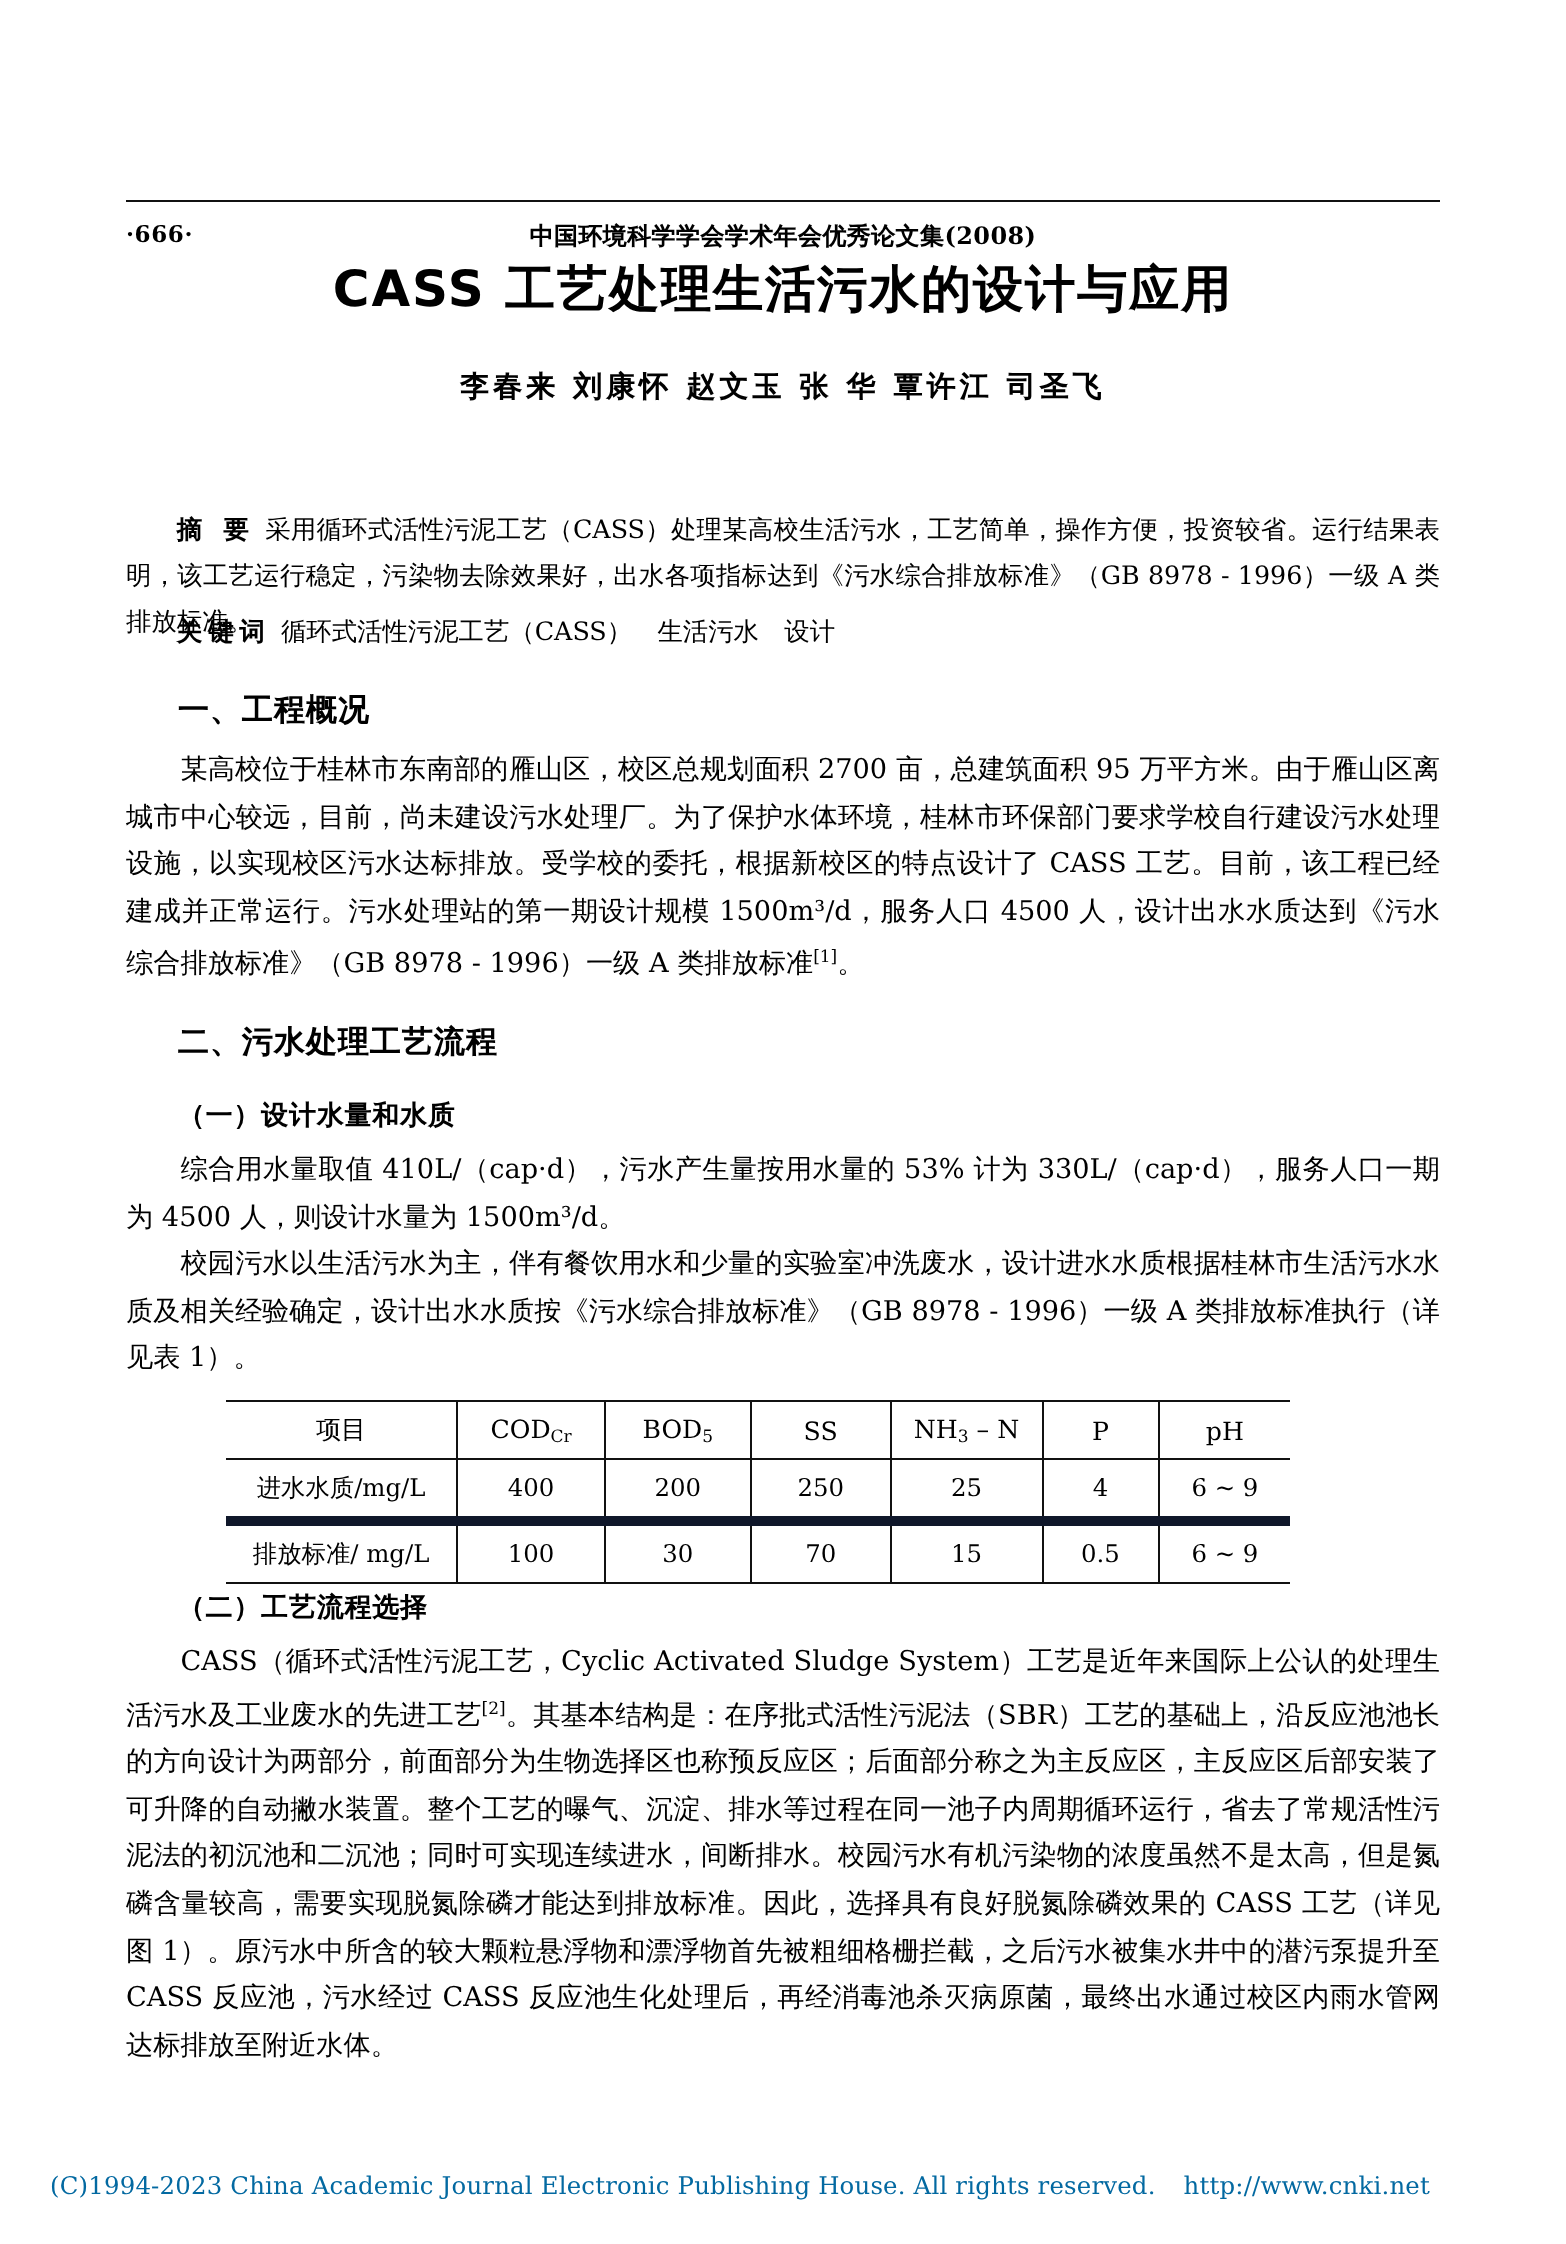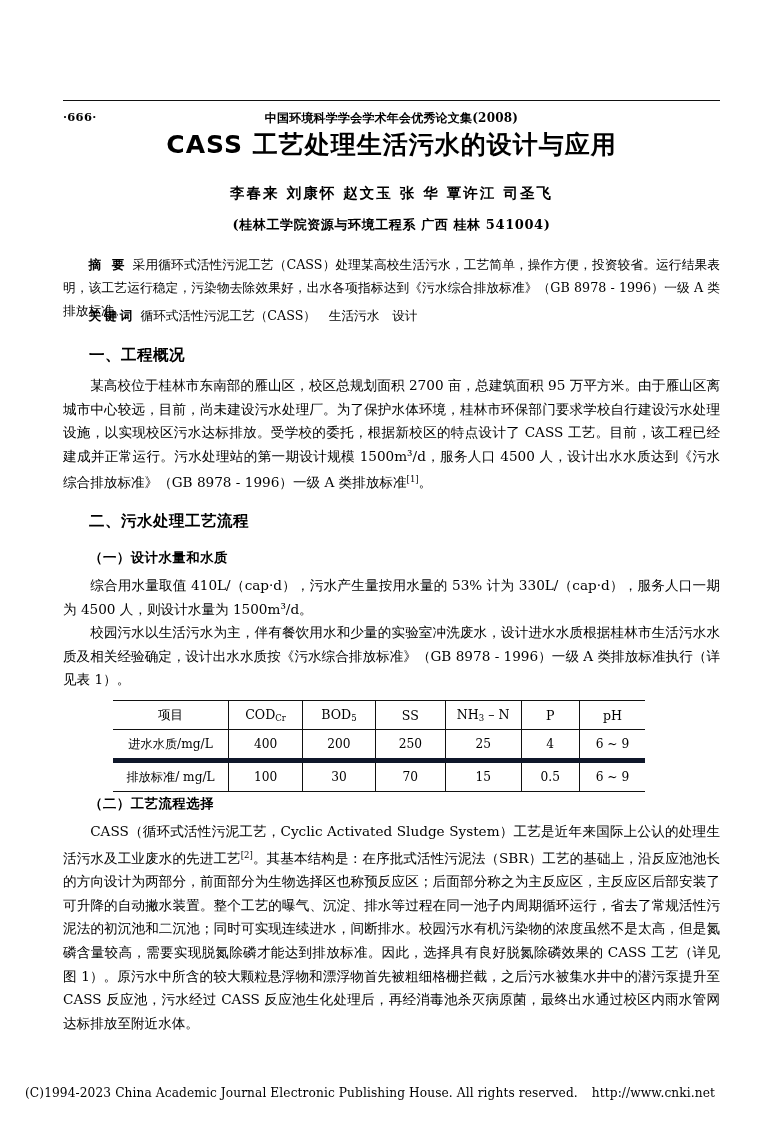--- a/index.html
+++ b/index.html
@@ -190,40 +190,39 @@
   sub { font-size: 8.5px; vertical-align: -2px; }
   sup.ref { font-size: 8.5px; vertical-align: 5px; }
 
   
   .footer {
     position: absolute;
     left: 25px;
     top: 1086px;
     width: 740px;
     font-size: 12.2px;
-    color: #000000;
+    color: #0369a1;
     letter-spacing: .1px;
     white-space: nowrap;
   }
   .footer .url { margin-left: 14px; }
 </style>
 </head>
 <body>
 
 <div class="page">
 
   <div class="runhead">
     <span class="folio">·666·</span>
     <span class="jtitle">中国环境科学学会学术年会优秀论文集(2008)</span>
   </div>
   <div class="runrule"></div>
 
   <div class="doc-title">CASS 工艺处理生活污水的设计与应用</div>
   <div class="authors">李春来  刘康怀  赵文玉  张  华  覃许江  司圣飞</div>
-  <div class="affiliation">(桂林工学院资源与环境工程系  广西  桂林  541004)</div>
 
   <div class="tblock small lead" style="top:253px;">
     <span class="abs-label">摘  要</span><span>采用循环式活性污泥工艺（CASS）处理某高校生活污水，工艺简单，操作方便，投资较省。运行结果表明，该工艺运行稳定，污染物去除效果好，出水各项指标达到《污水综合排放标准》（GB 8978 - 1996）一级 A 类排放标准。</span>
   </div>
 
   <div class="tblock small lead" style="top:304px;">
     <span class="abs-label">关键词</span><span>循环式活性污泥工艺（CASS）　生活污水　设计</span>
   </div>
 
   <div class="h1" style="top:345px;">一、工程概况</div>

